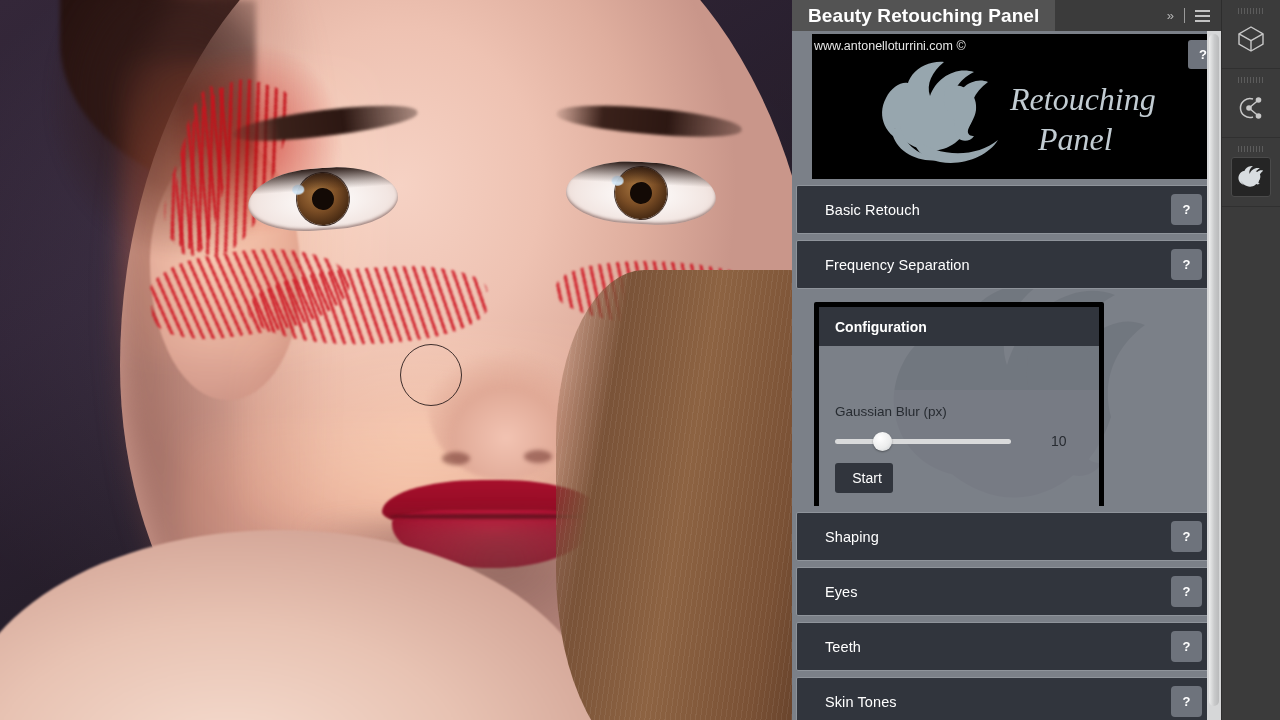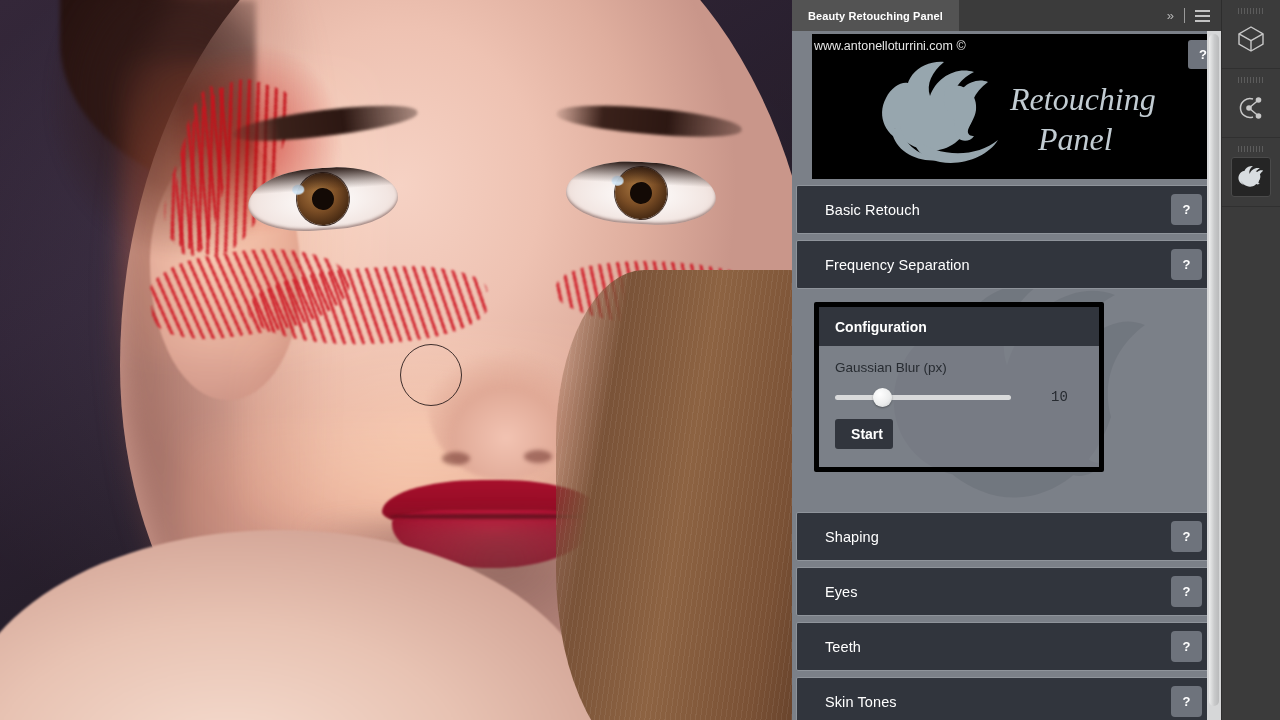--- a/index.html
+++ b/index.html
@@ -242,21 +242,21 @@
   #panel-tabbar {
     position: relative;
     height: 31px;
     background: #3b3b3b;
     display: flex;
     align-items: stretch;
   }
   #panel-tab {
     background: #535353;
     color: #ffffff;
-    font-size: 11px;
+    font-size: 19px;
     font-weight: bold;
     display: flex;
     align-items: center;
     padding: 0 16px;
     letter-spacing: .1px;
   }
   #tabbar-right {
     margin-left: auto;
     display: flex;
     align-items: center;
@@ -395,20 +395,21 @@
     padding-left: 16px;
     color: #ffffff;
     font-size: 14px;
     font-weight: bold;
   }
   #config-inner {
     height: 121px;
     background: rgba(123,128,136,0.55);
     padding: 14px 16px 0 16px;
     box-sizing: border-box;
+    margin-top: 44px;
   }
   #blur-label {
     color: #272b31;
     font-size: 13.5px;
     margin-bottom: 14px;
   }
   #slider-row {
     display: flex;
     align-items: center;
   }
@@ -427,31 +428,30 @@
     margin: -9.5px 0 0 -9.5px;
     border-radius: 50%;
     background: radial-gradient(circle at 36% 32%, #ffffff 0%, #eceded 58%, #c9cbcd 100%);
     box-shadow: 0 1px 2px rgba(0,0,0,.35);
     cursor: pointer;
   }
   #slider-value {
     margin-left: 40px;
     color: #272b31;
     font-size: 14px;
-    font-family: Liberation Mono, monospace;
   }
   #start-btn {
     margin-top: 14px;
     width: 58px; height: 30px;
     background: #31353d;
     border: none;
     border-radius: 3px;
     color: #ffffff;
     font-size: 14px;
-    font-weight: bold;
+    font-weight: normal;
     font-family: "Liberation Sans", sans-serif;
     cursor: pointer;
     padding-left: 12px;
   }
 
   
   #panel-scrollbar {
     position: absolute;
     right: 1px; top: 31px;
     width: 14px;

